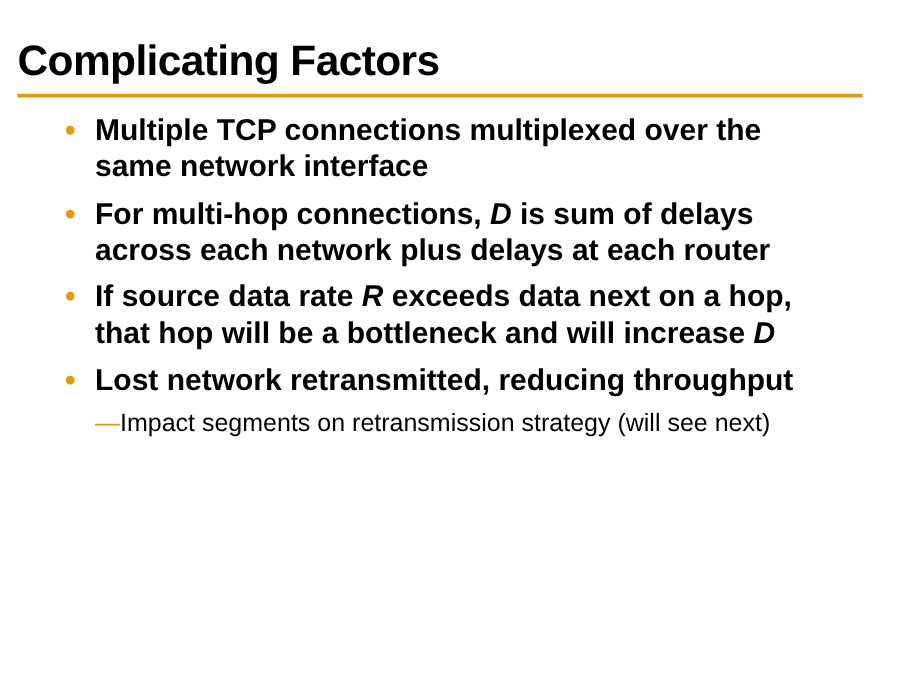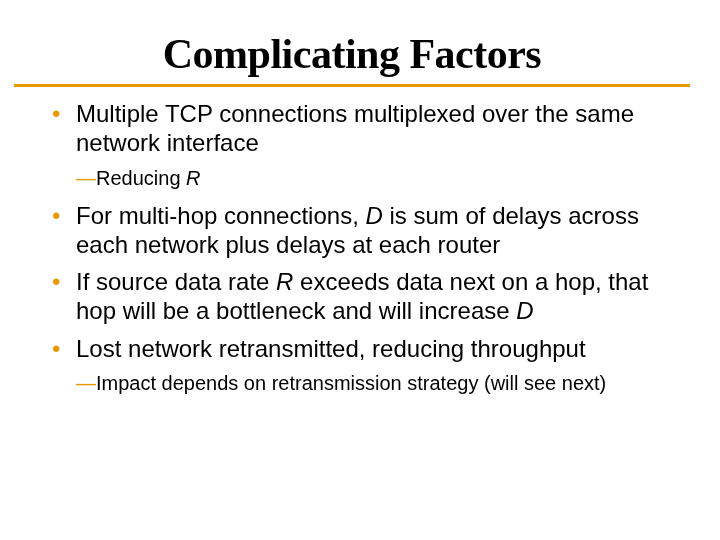--- a/index.html
+++ b/index.html
@@ -11,36 +11,36 @@
     font-family: Verdana, Arial, sans-serif;
     color: #000000;
   }
   .slide {
     width: 720px;
     height: 540px;
     box-sizing: border-box;
     padding: 30px 30px 30px 14px;
   }
   .title {
-    font-family: Liberation Serif, serif;
+    font-family: Liberation Sans, sans-serif;
     font-weight: 900;
-    font-size: 42px;
+    font-size: 34px;
     letter-spacing: -0.5px;
     margin: 0 0 6px 0;
-    text-align: center;
   }
   .title-rule {
     height: 3px;
     background: #e69a00;
     margin: 0 0 12px 0;
   }
   ul.bullets {
     list-style: none;
     margin: 0;
     padding: 0 22px 0 38px;
+    font-weight: bold;
   }
   ul.bullets > li {
     position: relative;
     font-size: 24px;
     line-height: 1.22;
     margin: 4px 0 8px 0;
     padding-left: 24px;
   }
   ul.bullets > li::before {
     content: "•";
@@ -70,35 +70,32 @@
 
   <h1 class="title">Complicating Factors</h1>
   <div class="title-rule"></div>
 
   <ul class="bullets">
 
     <li>
       <span>Multiple TCP connections multiplexed over the same network interface</span>
     </li>
   </ul>
-  <div class="sub">
-    <span class="dash">—</span><span>Reducing </span><span class="ital">R</span>
-  </div>
 
   <ul class="bullets">
 
     <li>
       <span>For multi-hop connections, </span><span class="ital">D</span><span> is sum of delays across each network plus delays at each router</span>
     </li>
 
     <li>
       <span>If source data rate </span><span class="ital">R</span><span> exceeds data next on a hop, that hop will be a bottleneck and will increase </span><span class="ital">D</span>
     </li>
 
     <li>
       <span>Lost network retransmitted, reducing throughput</span>
     </li>
   </ul>
   <div class="sub">
-    <span class="dash">—</span><span>Impact depends on retransmission strategy (will see next)</span>
+    <span class="dash">—</span><span>Impact segments on retransmission strategy (will see next)</span>
   </div>
 
 </div>
 
 </body></html>

